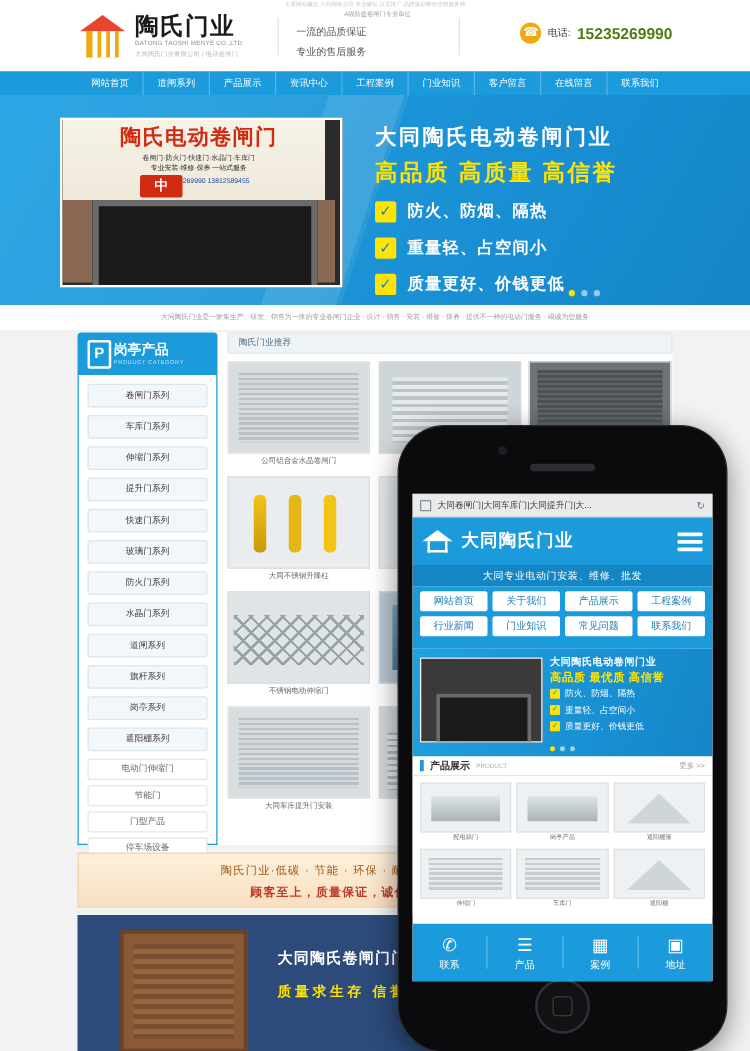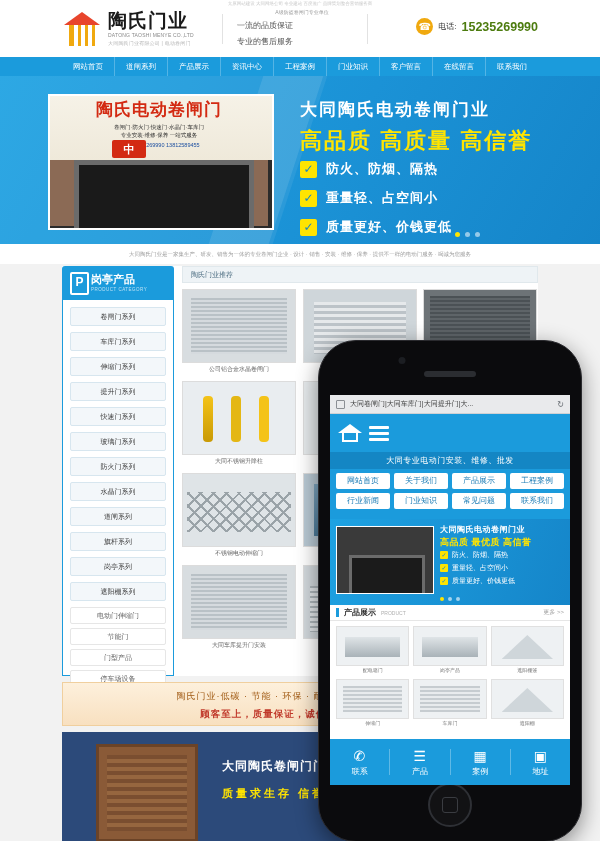--- a/index.html
+++ b/index.html
@@ -95,21 +95,20 @@
     background:rgba(255,255,255,.10);
     transform:skewX(-18deg);
   }
   .hero-photo{
     position:absolute;left:48px;top:18px;width:222px;height:132px;
     background:#2b2b2b;border:2px solid #ffffff;overflow:hidden;
   }
   .hp-sign{
     position:absolute;left:0;top:0;width:210px;height:64px;
     background:linear-gradient(#f6f2e7,#efe9da);
-    padding-left:44px;
   }
   .hp-red{
     position:absolute;left:6px;top:3px;width:206px;height:22px;
     color:#d32a12;font-size:17px;font-weight:bold;text-align:center;
     line-height:22px;letter-spacing:1px;
   }
   .hp-line{
     position:absolute;left:6px;width:206px;font-size:5.5px;color:#2b2b2b;
     text-align:center;line-height:7px;
   }
@@ -127,21 +126,21 @@
   }
   .hp-wallL{position:absolute;left:0;top:64px;width:24px;height:66px;background:#8b6a55;}
   .hp-wallR{position:absolute;left:194px;top:64px;width:24px;height:66px;background:#8b6a55;}
 
   .hero-title{
     position:absolute;left:300px;top:22px;
     font-size:17px;color:#ffffff;font-weight:bold;letter-spacing:2px;
   }
   .hero-kw{
     position:absolute;left:300px;top:50px;
-    font-size:22px;font-weight:bold;color:#ffe400;letter-spacing:2px;
+    font-size:18px;font-weight:bold;color:#ffe400;letter-spacing:2px;
   }
   .bullets{position:absolute;left:300px;top:84px;}
   .bul{display:flex;align-items:center;gap:9px;margin-bottom:11px;}
   .tick{
     width:17px;height:17px;background:#ffe400;border-radius:2px;
     color:#1585c9;font-size:12px;font-weight:bold;text-align:center;line-height:17px;
   }
   .bul span.txt{font-size:13px;color:#ffffff;font-weight:bold;letter-spacing:1px;}
   .dots{position:absolute;left:455px;top:156px;display:flex;gap:5px;}
   .dot{width:5px;height:5px;border-radius:50%;background:rgba(255,255,255,.55);}
@@ -589,20 +588,21 @@
     <div class="screen">
 
       <div class="m-urlbar">
         <span class="m-lock"></span>
         <span class="m-url">大同卷闸门|大同车库门|大同提升门|大...</span>
         <span class="m-refresh">↻</span>
       </div>
 
       <div class="m-head">
         <span class="m-logo"></span>
+        <span class="m-title">大同陶氏门业</span>
         <span class="m-burger">
             <i></i>
             <i></i>
             <i></i>
           </span>
       </div>
 
       <div class="m-sub">大同专业电动门安装、维修、批发</div>
 
       <div class="m-menu">

